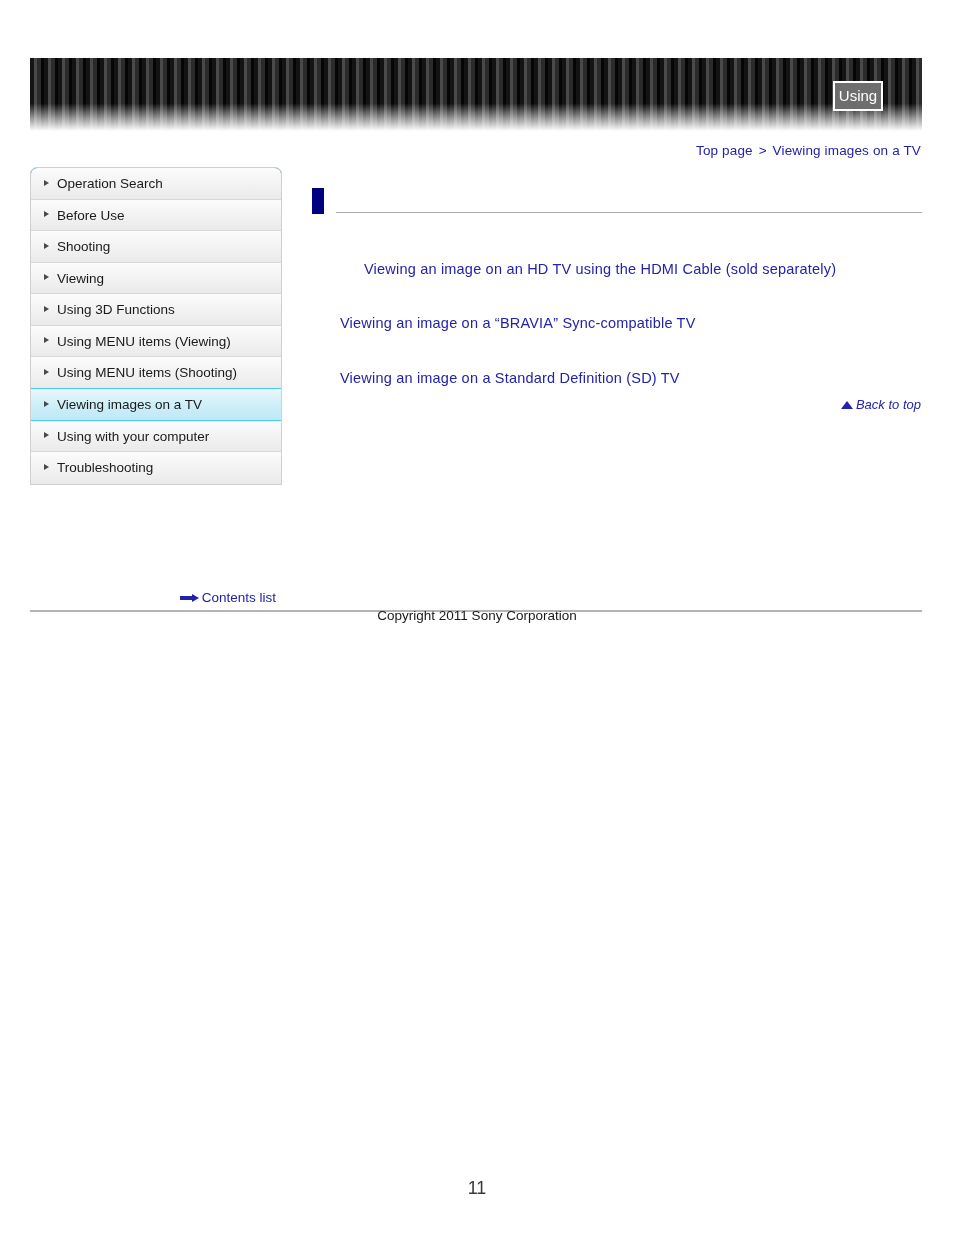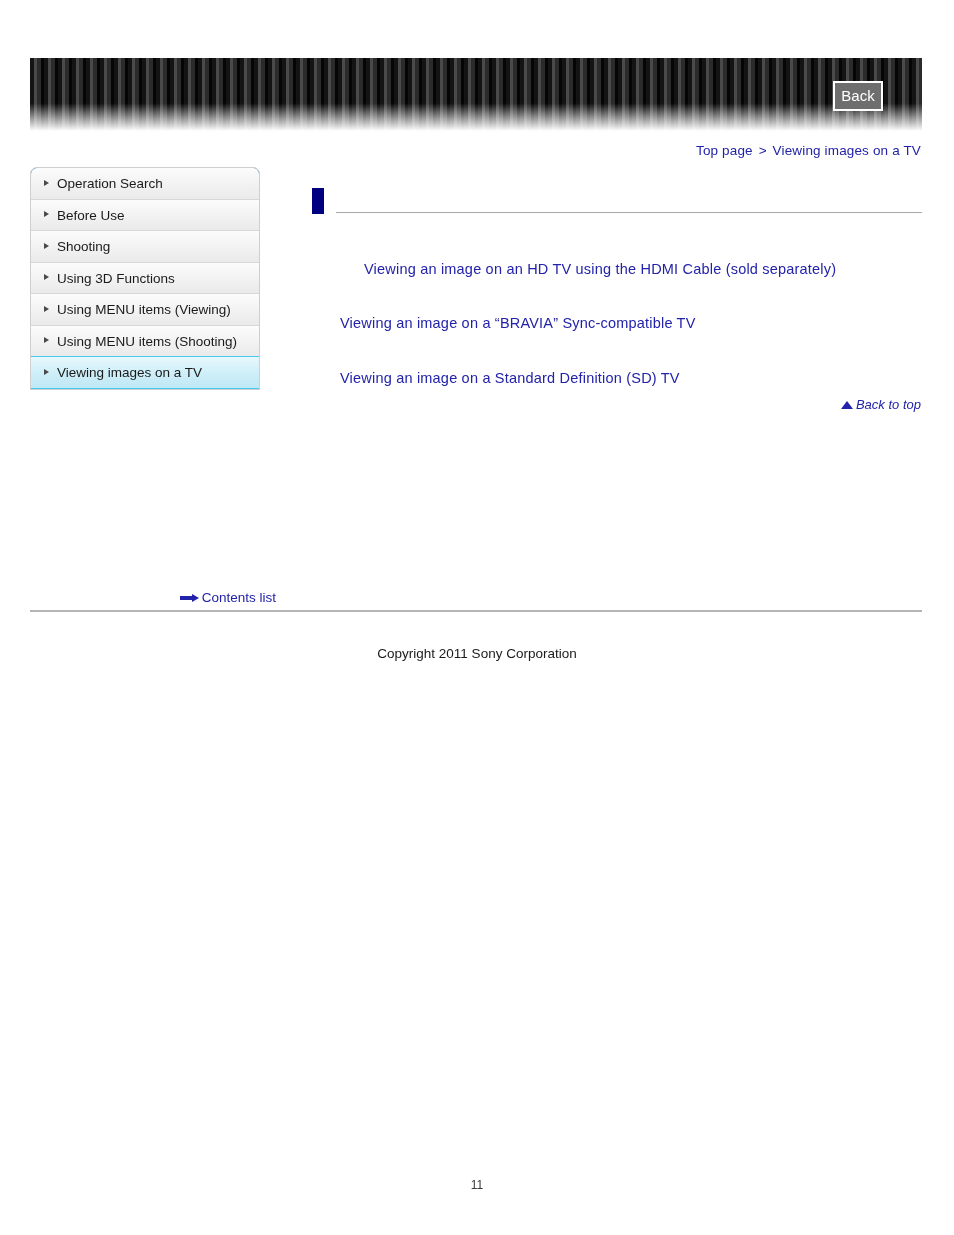--- a/index.html
+++ b/index.html
@@ -59,21 +59,21 @@
     letter-spacing: 0.15px;
   }
   #breadcrumb .crumb-link { color: #2222aa; cursor: pointer; }
   #breadcrumb .crumb-sep { color: #2222aa; padding: 0 2px; }
 
   
   #sidebar {
     position: absolute;
     left: 30px;
     top: 167px;
-    width: 230px;
+    width: 252px;
     border: 1px solid #cfcfcf;
     border-radius: 7px 7px 0 0;
     background: #0369a1;
     box-sizing: border-box;
     overflow: hidden;
   }
   .nav-item {
     position: relative;
     height: 31.5px;
     line-height: 31.5px;
@@ -216,41 +216,41 @@
     position: absolute;
     left: 30px;
     top: 610px;
     width: 892px;
     height: 2px;
     background: #b5b5b5;
   }
   #copyright {
     position: absolute;
     left: 0;
-    top: 646px;
+    top: 608px;
     width: 954px;
     text-align: center;
     font-size: 13.5px;
     color: #1a1a1a;
   }
   #page-number {
     position: absolute;
     left: 0;
     top: 1178px;
     width: 954px;
     text-align: center;
-    font-size: 12px;
+    font-size: 18px;
     color: #3a3a3a;
   }
 </style>
 </head>
 <body>
 
 <div id="banner">
-  <div id="print-button">Back</div>
+  <div id="print-button">Using</div>
 </div>
 
 <div id="breadcrumb">
   <span class="crumb-link">Top page</span>
   <span class="crumb-sep">&gt;</span>
   <span class="crumb-link">Viewing images on a TV</span>
 </div>
 
 <div id="sidebar">
   <div class="nav-item">
@@ -260,33 +260,45 @@
   <div class="nav-item">
     <span class="tri"></span>
     <span>Before Use</span>
   </div>
   <div class="nav-item">
     <span class="tri"></span>
     <span>Shooting</span>
   </div>
   <div class="nav-item">
     <span class="tri"></span>
+    <span>Viewing</span>
+  </div>
+  <div class="nav-item">
+    <span class="tri"></span>
     <span>Using 3D Functions</span>
   </div>
   <div class="nav-item">
     <span class="tri"></span>
     <span>Using MENU items (Viewing)</span>
   </div>
   <div class="nav-item">
     <span class="tri"></span>
     <span>Using MENU items (Shooting)</span>
   </div>
   <div class="nav-item active">
     <span class="tri"></span>
     <span>Viewing images on a TV</span>
+  </div>
+  <div class="nav-item">
+    <span class="tri"></span>
+    <span>Using with your computer</span>
+  </div>
+  <div class="nav-item">
+    <span class="tri"></span>
+    <span>Troubleshooting</span>
   </div>
 </div>
 
 <div id="contents-list">
   <span class="arrow-right">
     <span class="shaft"></span><span class="head"></span>
   </span><span>Contents list</span>
 </div>
 
 <div id="page-title-row">

